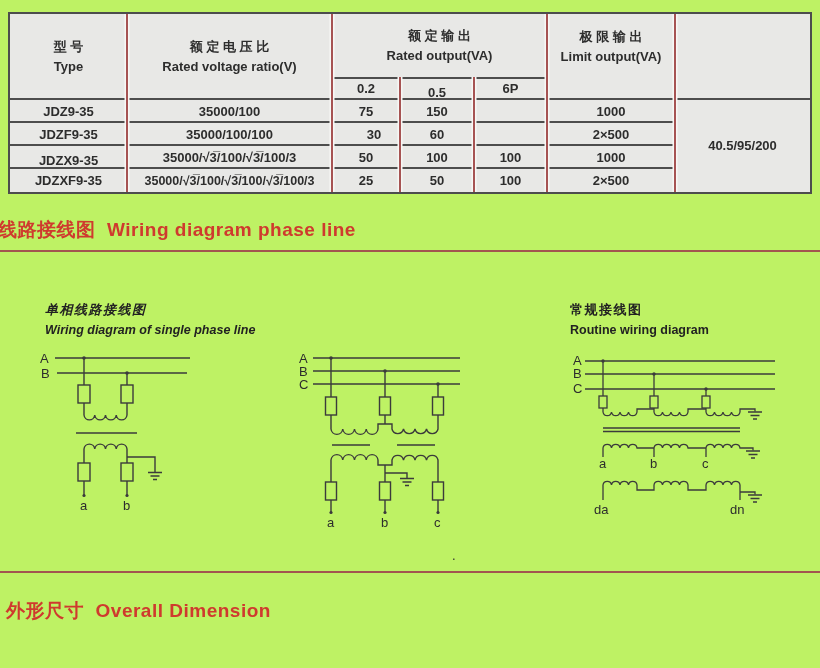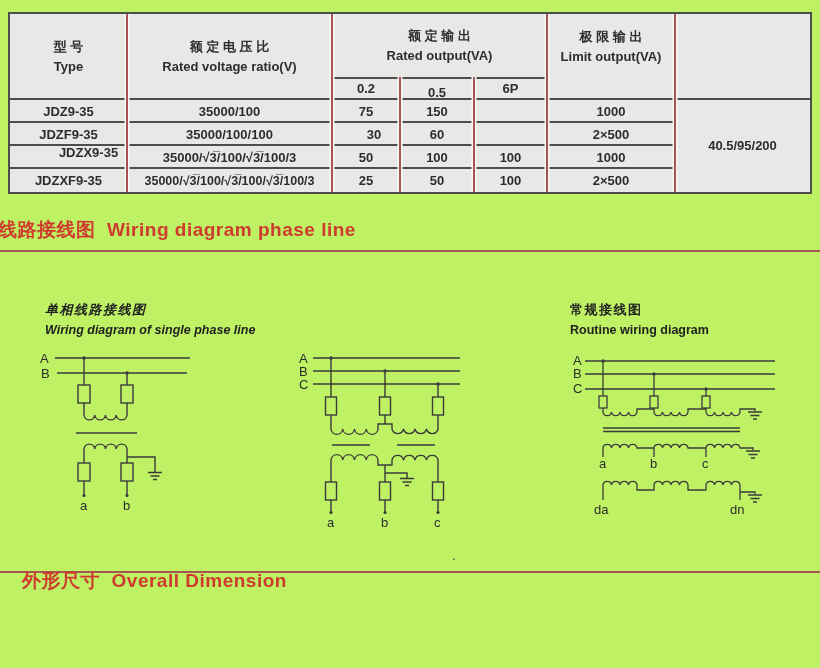--- a/index.html
+++ b/index.html
@@ -62,21 +62,21 @@
     <div class="cell" style="left:464px;top:86px;width:73px;height:23px;"></div>
     <div class="cell" style="left:537px;top:86px;width:128px;height:23px;">1000</div>
 
     <div class="cell" style="left:0;top:109px;width:117px;height:23px;">JDZF9-35</div>
     <div class="cell" style="left:117px;top:109px;width:205px;height:23px;">35000/100/100</div>
     <div class="cell" style="left:322px;top:109px;width:84px;height:23px;">30</div>
     <div class="cell" style="left:390px;top:109px;width:74px;height:23px;">60</div>
     <div class="cell" style="left:464px;top:109px;width:73px;height:23px;"></div>
     <div class="cell" style="left:537px;top:109px;width:128px;height:23px;">2×500</div>
 
-    <div class="cell" style="left:0;top:124px;width:117px;height:29px;margin-left:20px;">JDZX9-35</div>
+    <div class="cell" style="left:0;top:132px;width:117px;height:29px;">JDZX9-35</div>
     <div class="cell" style="left:117px;top:132px;width:205px;height:23px;">35000/√3̅/100/√3̅/100/3</div>
     <div class="cell" style="left:322px;top:132px;width:68px;height:23px;">50</div>
     <div class="cell" style="left:390px;top:132px;width:74px;height:23px;">100</div>
     <div class="cell" style="left:464px;top:132px;width:73px;height:23px;">100</div>
     <div class="cell" style="left:537px;top:132px;width:128px;height:23px;">1000</div>
 
     <div class="cell" style="left:0;top:155px;width:117px;height:23px;">JDZXF9-35</div>
     <div class="cell" style="left:117px;top:155px;width:205px;height:23px;font-size:12.5px;">35000/√3̅/100/√3̅/100/√3̅/100/3</div>
     <div class="cell" style="left:322px;top:155px;width:68px;height:23px;">25</div>
     <div class="cell" style="left:390px;top:155px;width:74px;height:23px;">50</div>
@@ -206,18 +206,18 @@
     <text x="132" y="123" stroke="none" fill="#2d2d2d">c</text>
     <path d="M33 155 L33 140 A4.3 4.3 0 0 1 41.5 140 A4.3 4.3 0 0 1 50 140 A4.3 4.3 0 0 1 58.5 140 A4.3 4.3 0 0 1 67 140 L67 145 L84 145 L84 140 A4.3 4.3 0 0 1 92.5 140 A4.3 4.3 0 0 1 101 140 A4.3 4.3 0 0 1 109.5 140 A4.3 4.3 0 0 1 118 140 L118 145 L136 145 L136 140 A4.3 4.3 0 0 1 144.5 140 A4.3 4.3 0 0 1 153 140 A4.3 4.3 0 0 1 161.5 140 A4.3 4.3 0 0 1 170 140 L170 155 M170 147 L185 147 L185 149.5"></path>
     <path d="M178 150 L192 150 M180.5 153.5 L189.5 153.5 M183 157 L187 157"></path>
     <text x="24" y="169" stroke="none" fill="#2d2d2d">da</text>
     <text x="160" y="169" stroke="none" fill="#2d2d2d">dn</text>
   </svg>
 
   <div class="stray" style="left:452px;top:548px;">.</div>
 
   <div class="rule" style="top:571px;"></div>
-  <div class="sec-heading" style="left:6px;top:568px;margin-left:16px;">
+  <div class="sec-heading" style="left:6px;top:598px;">
     <span>外形尺寸</span>&nbsp;
     <span>Overall Dimension</span>
   </div>
 
 </div>
 
 </body></html>

